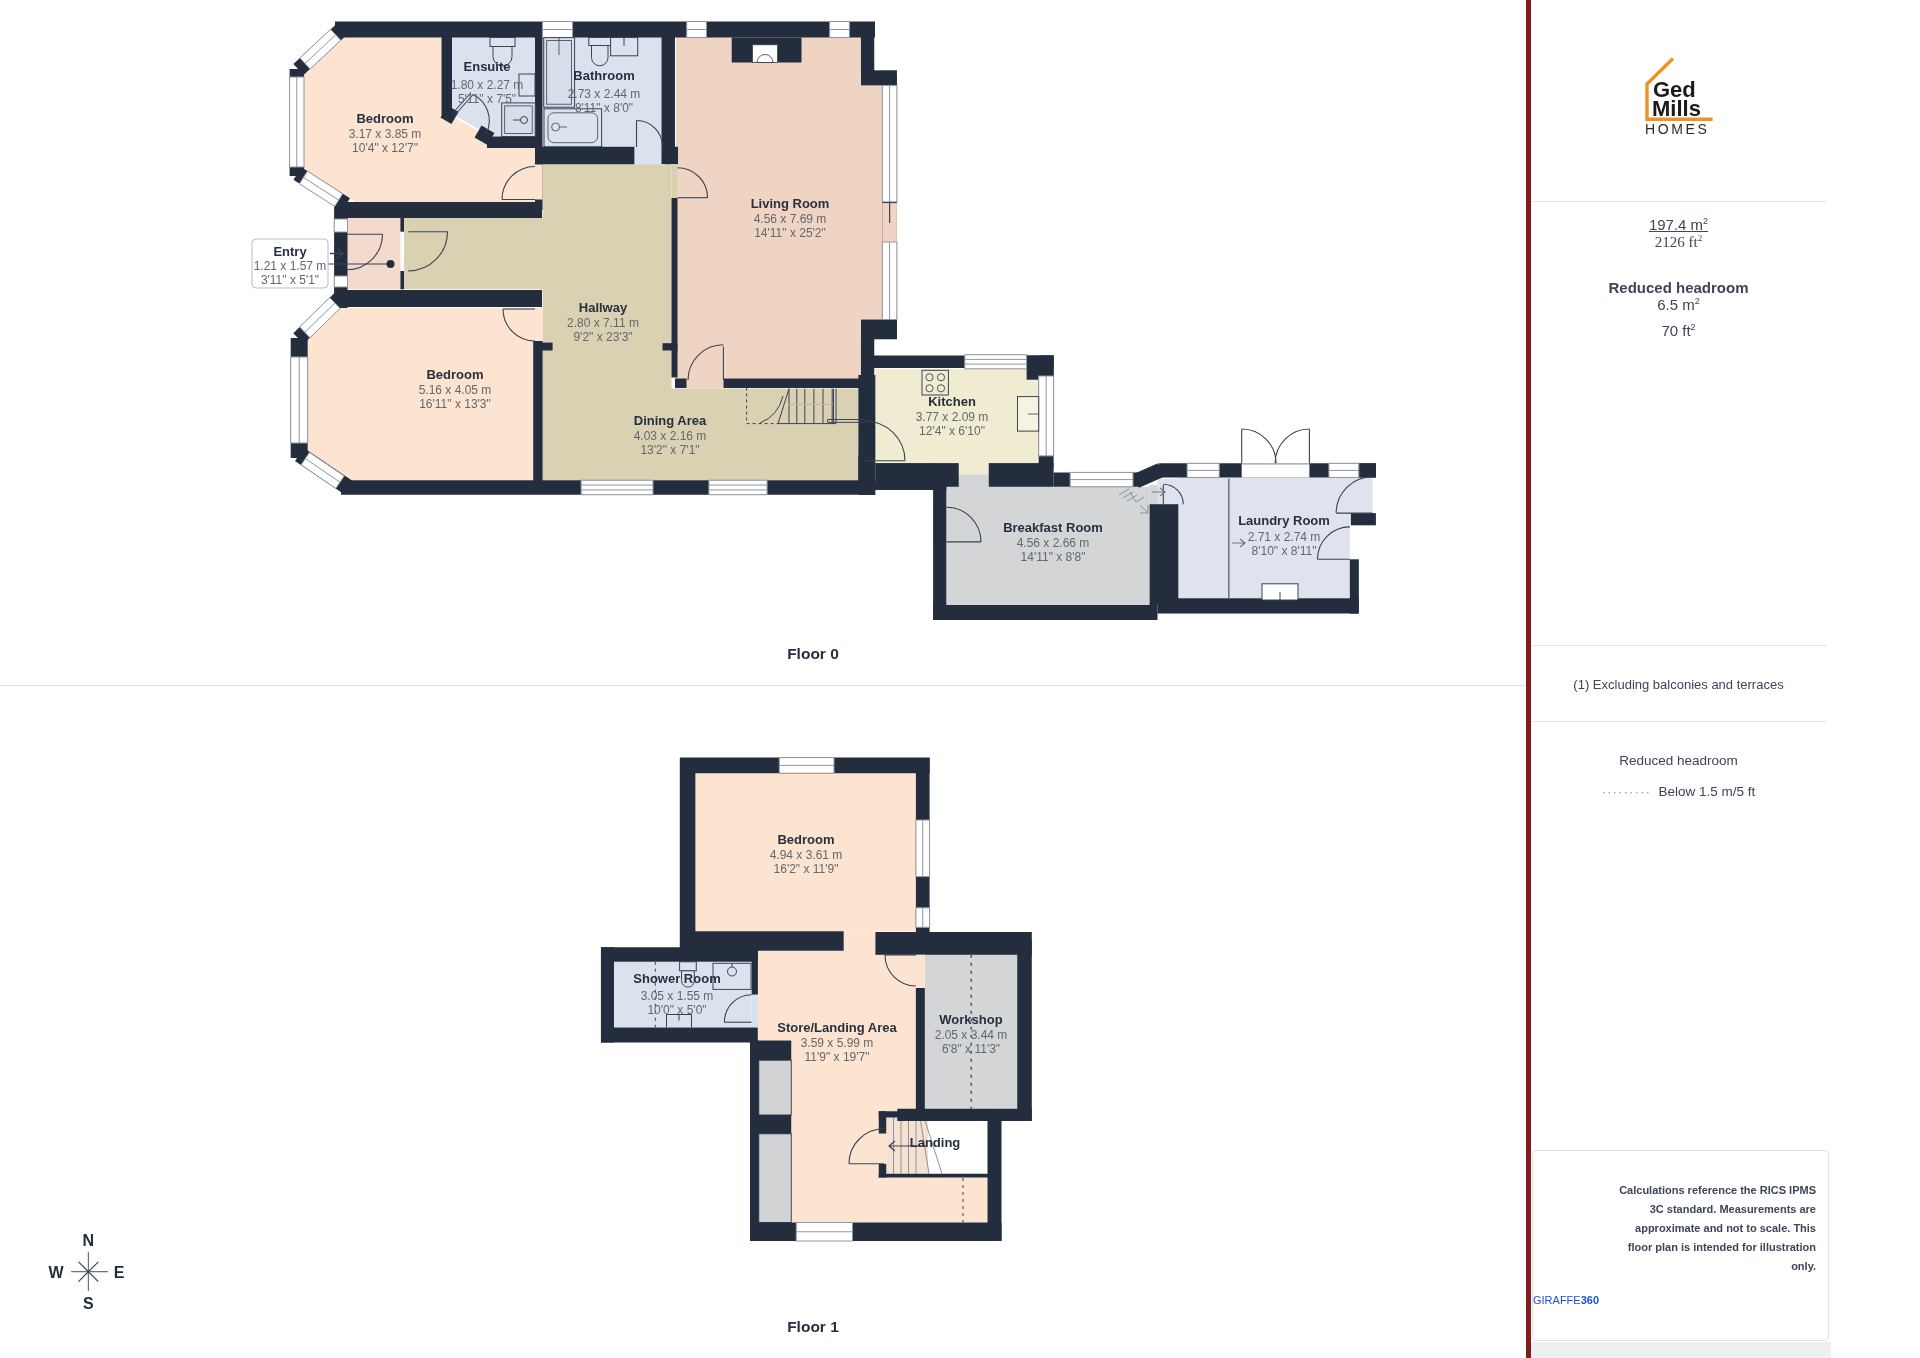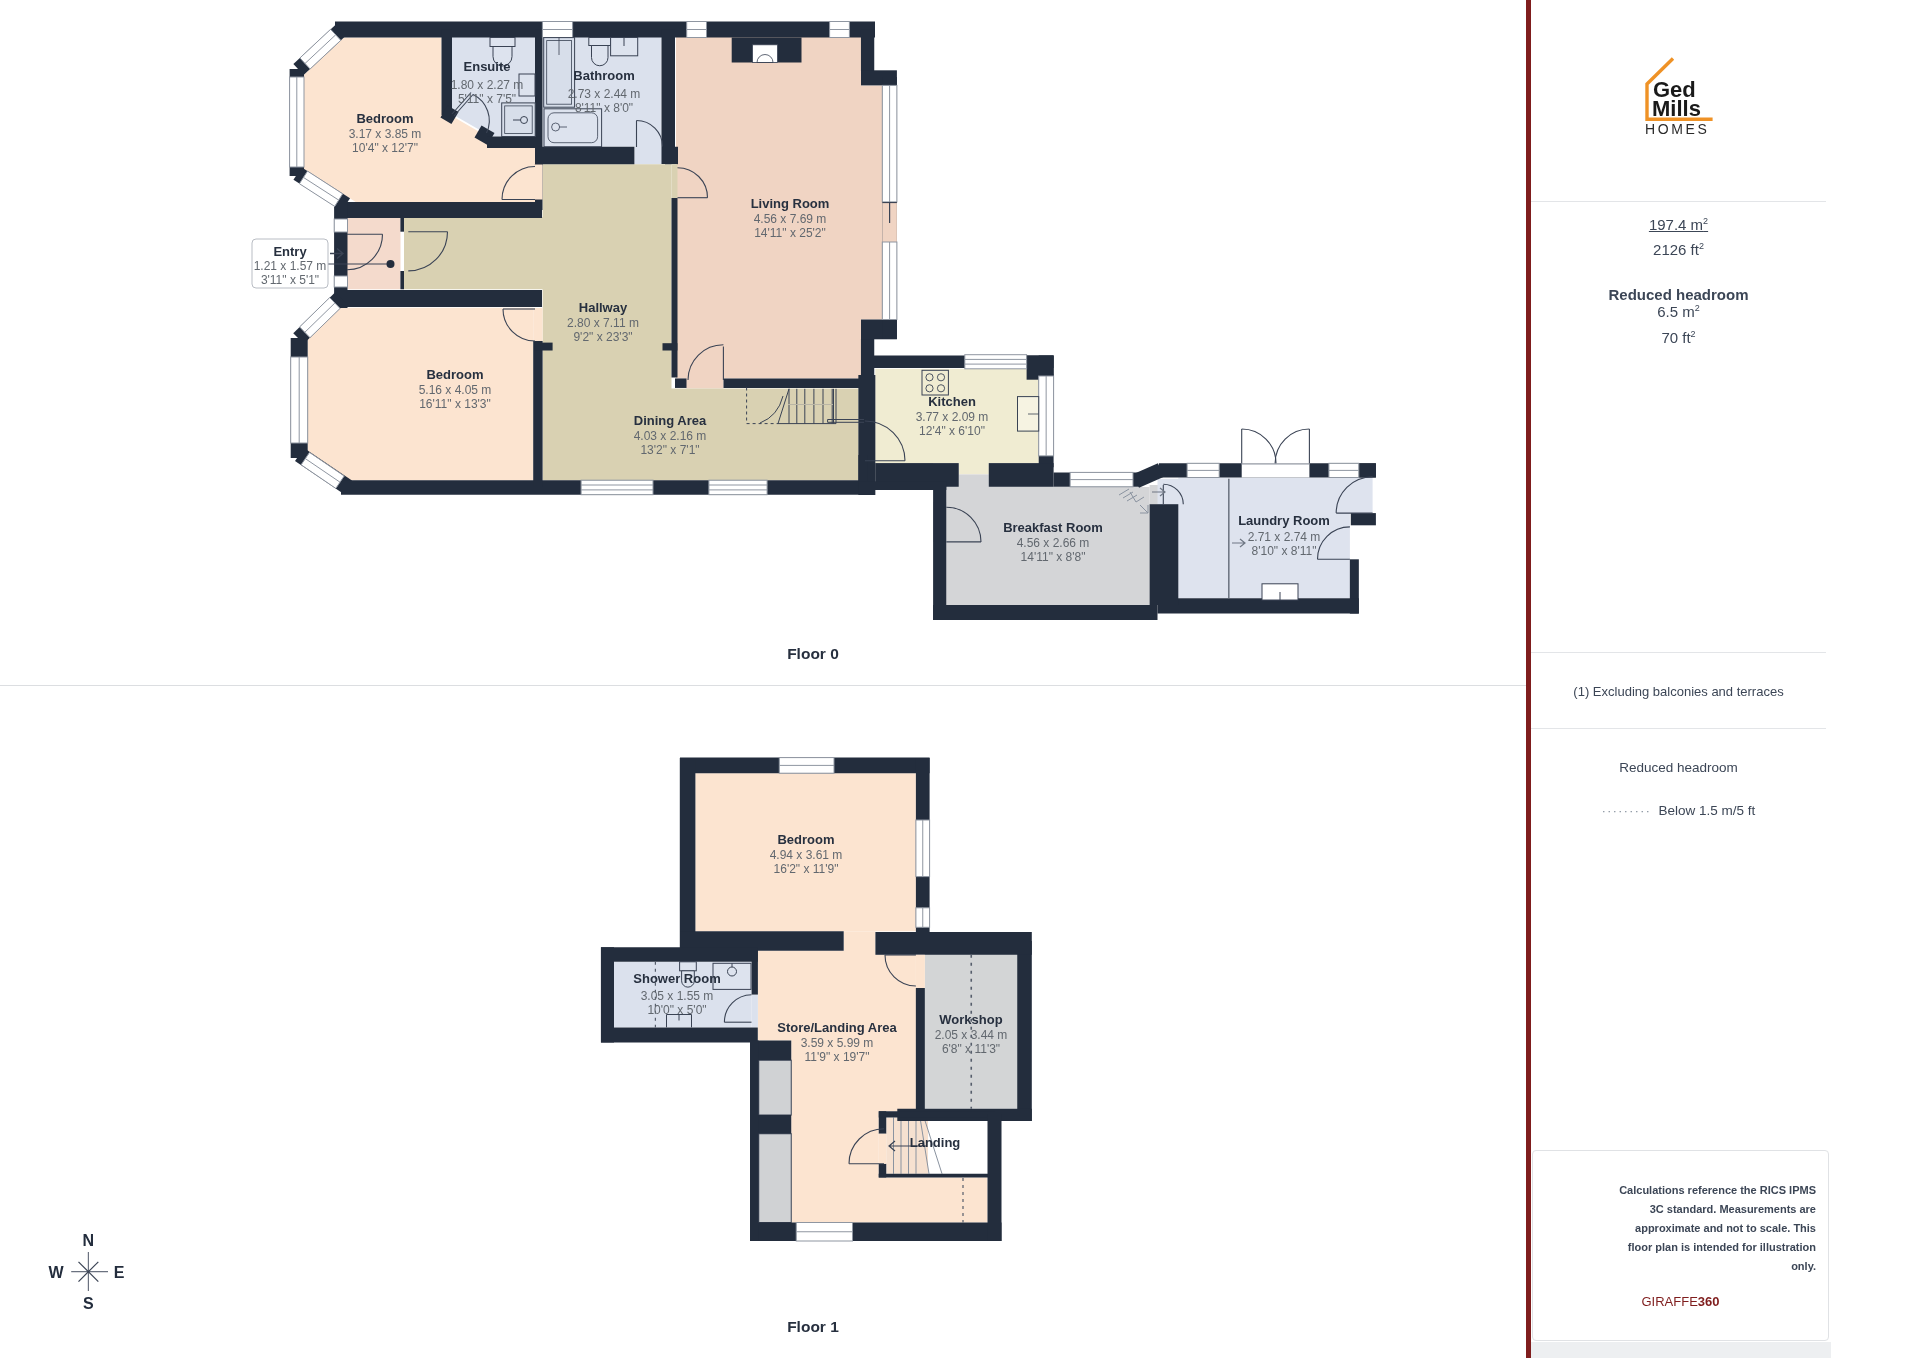--- a/index.html
+++ b/index.html
@@ -634,34 +634,34 @@
 <path d="M142,58.5 L116,84 L116,119.3 L181.6,119.3" fill="none" stroke="#ef9226" stroke-width="3.4"></path>
 <text x="122" y="97" font-size="22" font-weight="bold" fill="#1a1a1a">Ged</text>
 <text x="121" y="115.5" font-size="22" font-weight="bold" fill="#1a1a1a">Mills</text>
 <text x="114" y="134" font-size="14" fill="#2a2a2a" letter-spacing="2.6">HOMES</text>
 </svg>
 
 <div style="border-top:1px solid #e3e5e8;"></div>
 
 <div class="ct" style="text-align:center;">
 <div style="font-size:15px;margin-top:14px;text-decoration:underline;">197.4 m<sup style="font-size:9px;">2</sup></div>
-<div style="font-size:15px;margin-top:8px;">2126 ft<sup style="font-size:9px;">2</sup></div>
+<div style="font-size:15px;margin-top:0;font-family:Liberation Serif, serif;">2126 ft<sup style="font-size:9px;">2</sup></div>
 <div style="font-weight:bold;font-size:15px;margin-top:28px;">Reduced headroom</div>
 <div style="font-size:15px;margin-top:0;">6.5 m<sup style="font-size:9px;">2</sup></div>
 <div style="font-size:15px;margin-top:9px;">70 ft<sup style="font-size:9px;">2</sup></div>
 </div>
 
 <div style="border-top:1px solid #e3e5e8;margin-top:306px;"></div>
 
 <div class="ct" style="text-align:center;font-size:13px;padding-top:31px;">(1) Excluding balconies and terraces</div>
 
 <div style="border-top:1px solid #e3e5e8;margin-top:29px;"></div>
 
 <div class="ct" style="text-align:center;font-size:13.5px;padding-top:31px;">Reduced headroom</div>
-<div class="ct" style="font-size:13.5px;margin-top:28px;text-align:center;"><span style="letter-spacing:1px;color:#8a93a0;">·········</span>&nbsp;&nbsp;Below 1.5 m/5 ft</div>
+<div class="ct" style="font-size:13.5px;margin-top:16px;text-align:center;"><span style="letter-spacing:1px;color:#8a93a0;">·········</span>&nbsp;&nbsp;Below 1.5 m/5 ft</div>
 
 <div style="position:absolute;left:1px;top:1150px;width:297px;height:191px;background:#fff;border:1px solid #e0e2e5;border-radius:4px;box-sizing:border-box;">
 <div class="ct" style="font-size:11px;line-height:19px;text-align:right;padding:30px 12px 0 12px;font-weight:bold;">Calculations reference the RICS IPMS<br>3C standard. Measurements are<br>approximate and not to scale. This<br>floor plan is intended for illustration<br>only.</div>
-<div style="text-align:center;font-size:13px;color:#7f1d1d;margin-top:18px;">GIRAFFE<b>360</b></div>
+<div style="text-align:left;font-size:11px;color:#1d4ed8;margin-top:18px;">GIRAFFE<b>360</b></div>
 </div>
 
 <div style="position:absolute;left:0;top:1342px;width:300px;height:16px;background:#edeff1;"></div>
 </div>
 
 </body></html>

